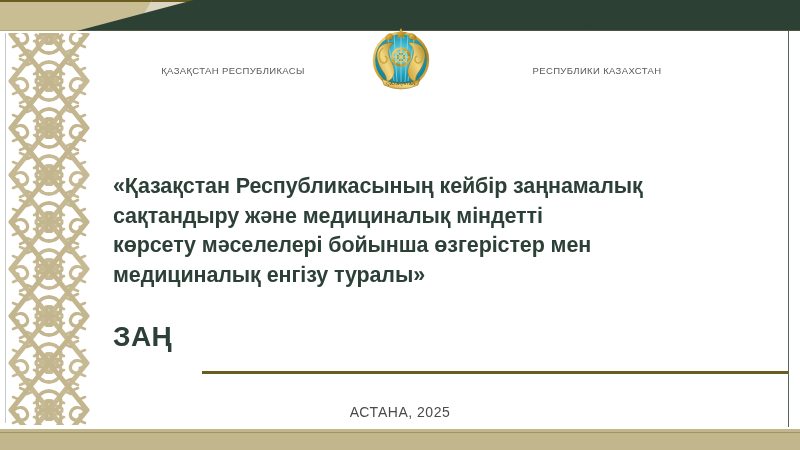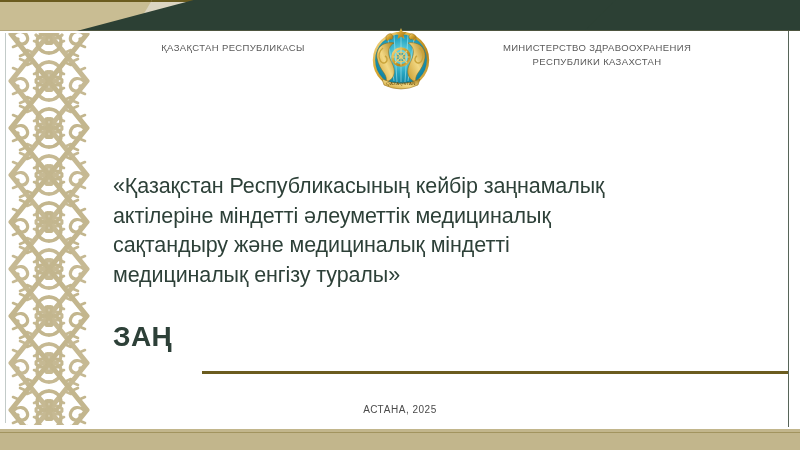--- a/index.html
+++ b/index.html
@@ -70,33 +70,34 @@
 
   
   .hdr{
     position:absolute;
     color:#5a5a5a;
     font-size:9.5px;
     letter-spacing:.35px;
     line-height:14px;
     text-align:center;
     font-weight:400;
+    margin-top:23px;
   }
   .hdr-left{top:41px;left:102px;width:262px;}
   .hdr-right{top:41px;left:452px;width:290px;}
 
   
   .emblem{position:absolute;top:24px;left:370px;width:62px;height:74px;}
   .emblem svg{display:block;}
 
   
   .title{
     position:absolute;top:172px;left:113px;width:672px;
     color:#2d4038;
-    font-weight:normal;
+    font-weight:bold;
     font-size:21.5px;
     line-height:29.5px;
     letter-spacing:-0.1px;
   }
   .title-law{
     position:absolute;top:322px;left:113px;
     color:#2d4038;
     font-weight:bold;
     font-size:28px;
     line-height:29.5px;
@@ -106,21 +107,21 @@
   
   .divider{
     position:absolute;top:371px;left:202px;width:586px;height:3px;background:#6b5c1f;
   }
 
   
   .footer{
     position:absolute;top:404px;left:0;width:800px;
     text-align:center;
     color:#4a4a4a;
-    font-size:10px;
+    font-size:14px;
     letter-spacing:.5px;
   }
 </style>
 </head>
 <body>
 
 <div class="slide">
 
   <div class="top-band">
     <div class="band-beige"></div>
@@ -188,21 +189,20 @@
         </g>
       </g>
     </svg>
   </div>
 
   <div class="hdr hdr-left">
     <div>ҚАЗАҚСТАН РЕСПУБЛИКАСЫ</div>
   </div>
 
   <div class="hdr hdr-right">
-    <div>МИНИСТЕРСТВО ЗДРАВООХРАНЕНИЯ</div>
     <div>РЕСПУБЛИКИ КАЗАХСТАН</div>
   </div>
 
   <div class="emblem">
     <svg width="62" height="74" viewBox="0 0 62 74" xmlns="http://www.w3.org/2000/svg">
       <defs>
         <radialGradient id="gteal" cx="50%" cy="42%" r="55%">
           <stop offset="0%" stop-color="#7fe3e8"></stop>
           <stop offset="55%" stop-color="#2aa8c4"></stop>
           <stop offset="100%" stop-color="#0d7e9c"></stop>
@@ -252,22 +252,22 @@
 
       <path d="M31,4 l1.6,3.8 l4,.4 l-3,2.7 l.9,4 l-3.5,-2.1 l-3.5,2.1 l.9,-4 l-3,-2.7 l4,-.4 z" fill="url(#ggold)"></path>
 
       <path d="M12,55 q19,9 38,0 l-2,6 q-17,8 -34,0 z" fill="url(#ggold2)" stroke="#8a6512" stroke-width="0.5"></path>
       <text x="31" y="60.6" text-anchor="middle" font-family="'Liberation Sans',sans-serif" font-size="4.4" fill="#6d4f0d" letter-spacing="0.3">QAZAQSTAN</text>
     </svg>
   </div>
 
   <div class="title">
     <div>«Қазақстан Республикасының кейбір заңнамалық</div>
-    <div>актілеріне міндетті әлеуметтік медициналық</div>
     <div>сақтандыру және медициналық міндетті</div>
+    <div>көрсету мәселелері бойынша өзгерістер мен</div>
     <div>медициналық енгізу туралы»</div>
   </div>
   <div class="title-law">ЗАҢ</div>
 
   <div class="divider"></div>
 
   <div class="footer">АСТАНА, 2025</div>
 
   <div class="bottom-band">
     <div class="bottom-band-inner"></div>

